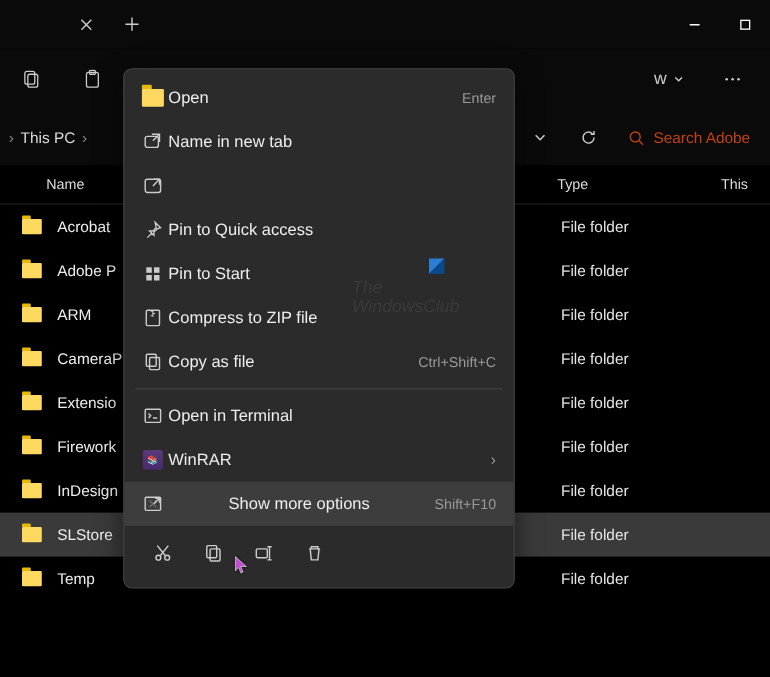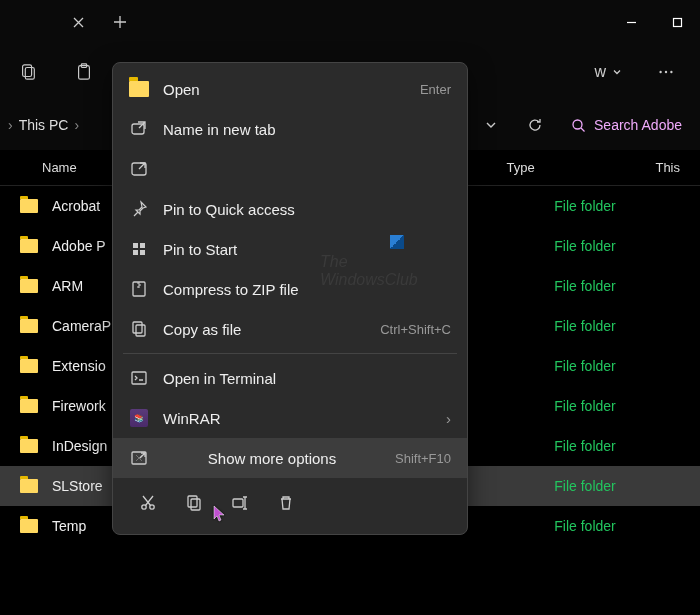--- a/index.html
+++ b/index.html
@@ -14,37 +14,37 @@
 
 .toolbar { height: 56px; display: flex; align-items: center; padding: 0 10px; gap: 20px; background: #0a0a0a; }
 .tbtn { width: 36px; height: 36px; display: flex; align-items: center; justify-content: center; color: #ccc; cursor: pointer; }
 .tbtn svg { width: 18px; height: 18px; }
 .view-dd { display: flex; align-items: center; gap: 6px; color: #ccc; cursor: pointer; }
 
 .navrow { height: 50px; display: flex; align-items: center; padding: 0 8px; gap: 8px; background: #0a0a0a; }
 .crumbs { display: flex; align-items: center; gap: 6px; font-size: 14px; color: #ddd; flex: 1; }
 .crumbs .sep { color: #888; }
 .navbtn { width: 36px; height: 36px; display: flex; align-items: center; justify-content: center; color: #ccc; cursor: pointer; }
-.search { display: flex; align-items: center; gap: 8px; color: #f0abfc; font-size: 14px; padding: 0 10px; }
+.search { display: flex; align-items: center; gap: 8px; color: #c2410c; font-size: 14px; padding: 0 10px; }
 
 .header { height: 36px; display: flex; align-items: center; padding: 0 20px; font-size: 13px; color: #ddd; border-bottom: 1px solid #222; }
 .col-name { width: 490px; padding-left: 22px; }
 .col-type { width: 150px; }
 .col-size { flex: 1; }
 
 .files { }
 .row { height: 40px; display: flex; align-items: center; padding: 0 20px; font-size: 14px; color: #eee; }
 .row.selected { background: #3a3a3a; }
 .row .fld { width: 18px; height: 14px; background: #ffd860; border-radius: 1px; position: relative; margin-right: 14px; }
 .row .fld::before { content: ''; position: absolute; top: -3px; left: 0; width: 8px; height: 3px; background: #e6b800; border-radius: 1px 1px 0 0; }
 .row .name { width: 458px; }
-.row .type { width: 150px; color: #22c55e; text-align: center; }
+.row .type { width: 150px; color: #e5e5e5; }
 
 .ctxmenu { position: absolute; top: 62px; left: 112px; width: 356px; background: #2b2b2b; border: 1px solid #444; border-radius: 8px; padding: 6px 0; box-shadow: 0 8px 24px rgba(0,0,0,0.5); }
-.mitem { height: 40px; display: flex; align-items: center; padding: 0 16px; gap: 14px; cursor: pointer; font-size: 15px; color: #eee; }
+.mitem { height: 40px; display: flex; align-items: center; padding: 0 16px; gap: 4px; cursor: pointer; font-size: 15px; color: #eee; }
 .mitem.hover { background: #3d3d3d; text-align: center; }
 .mitem .ico { width: 20px; height: 20px; display: flex; align-items: center; justify-content: center; color: #ccc; flex-shrink: 0; }
 .mitem .lbl { flex: 1; }
 .mitem .sc { color: #999; font-size: 13px; }
 .mitem .chev { color: #999; }
 .msep { height: 1px; background: #444; margin: 4px 10px; }
 .mactions { display: flex; gap: 8px; padding: 8px 16px; }
 .mactions .abtn { width: 38px; height: 34px; display: flex; align-items: center; justify-content: center; color: #ccc; cursor: pointer; border-radius: 4px; }
 
 .watermark { position: absolute; top: 235px; left: 320px; color: #3a3a3a; font-size: 16px; font-style: italic; pointer-events: none; }

